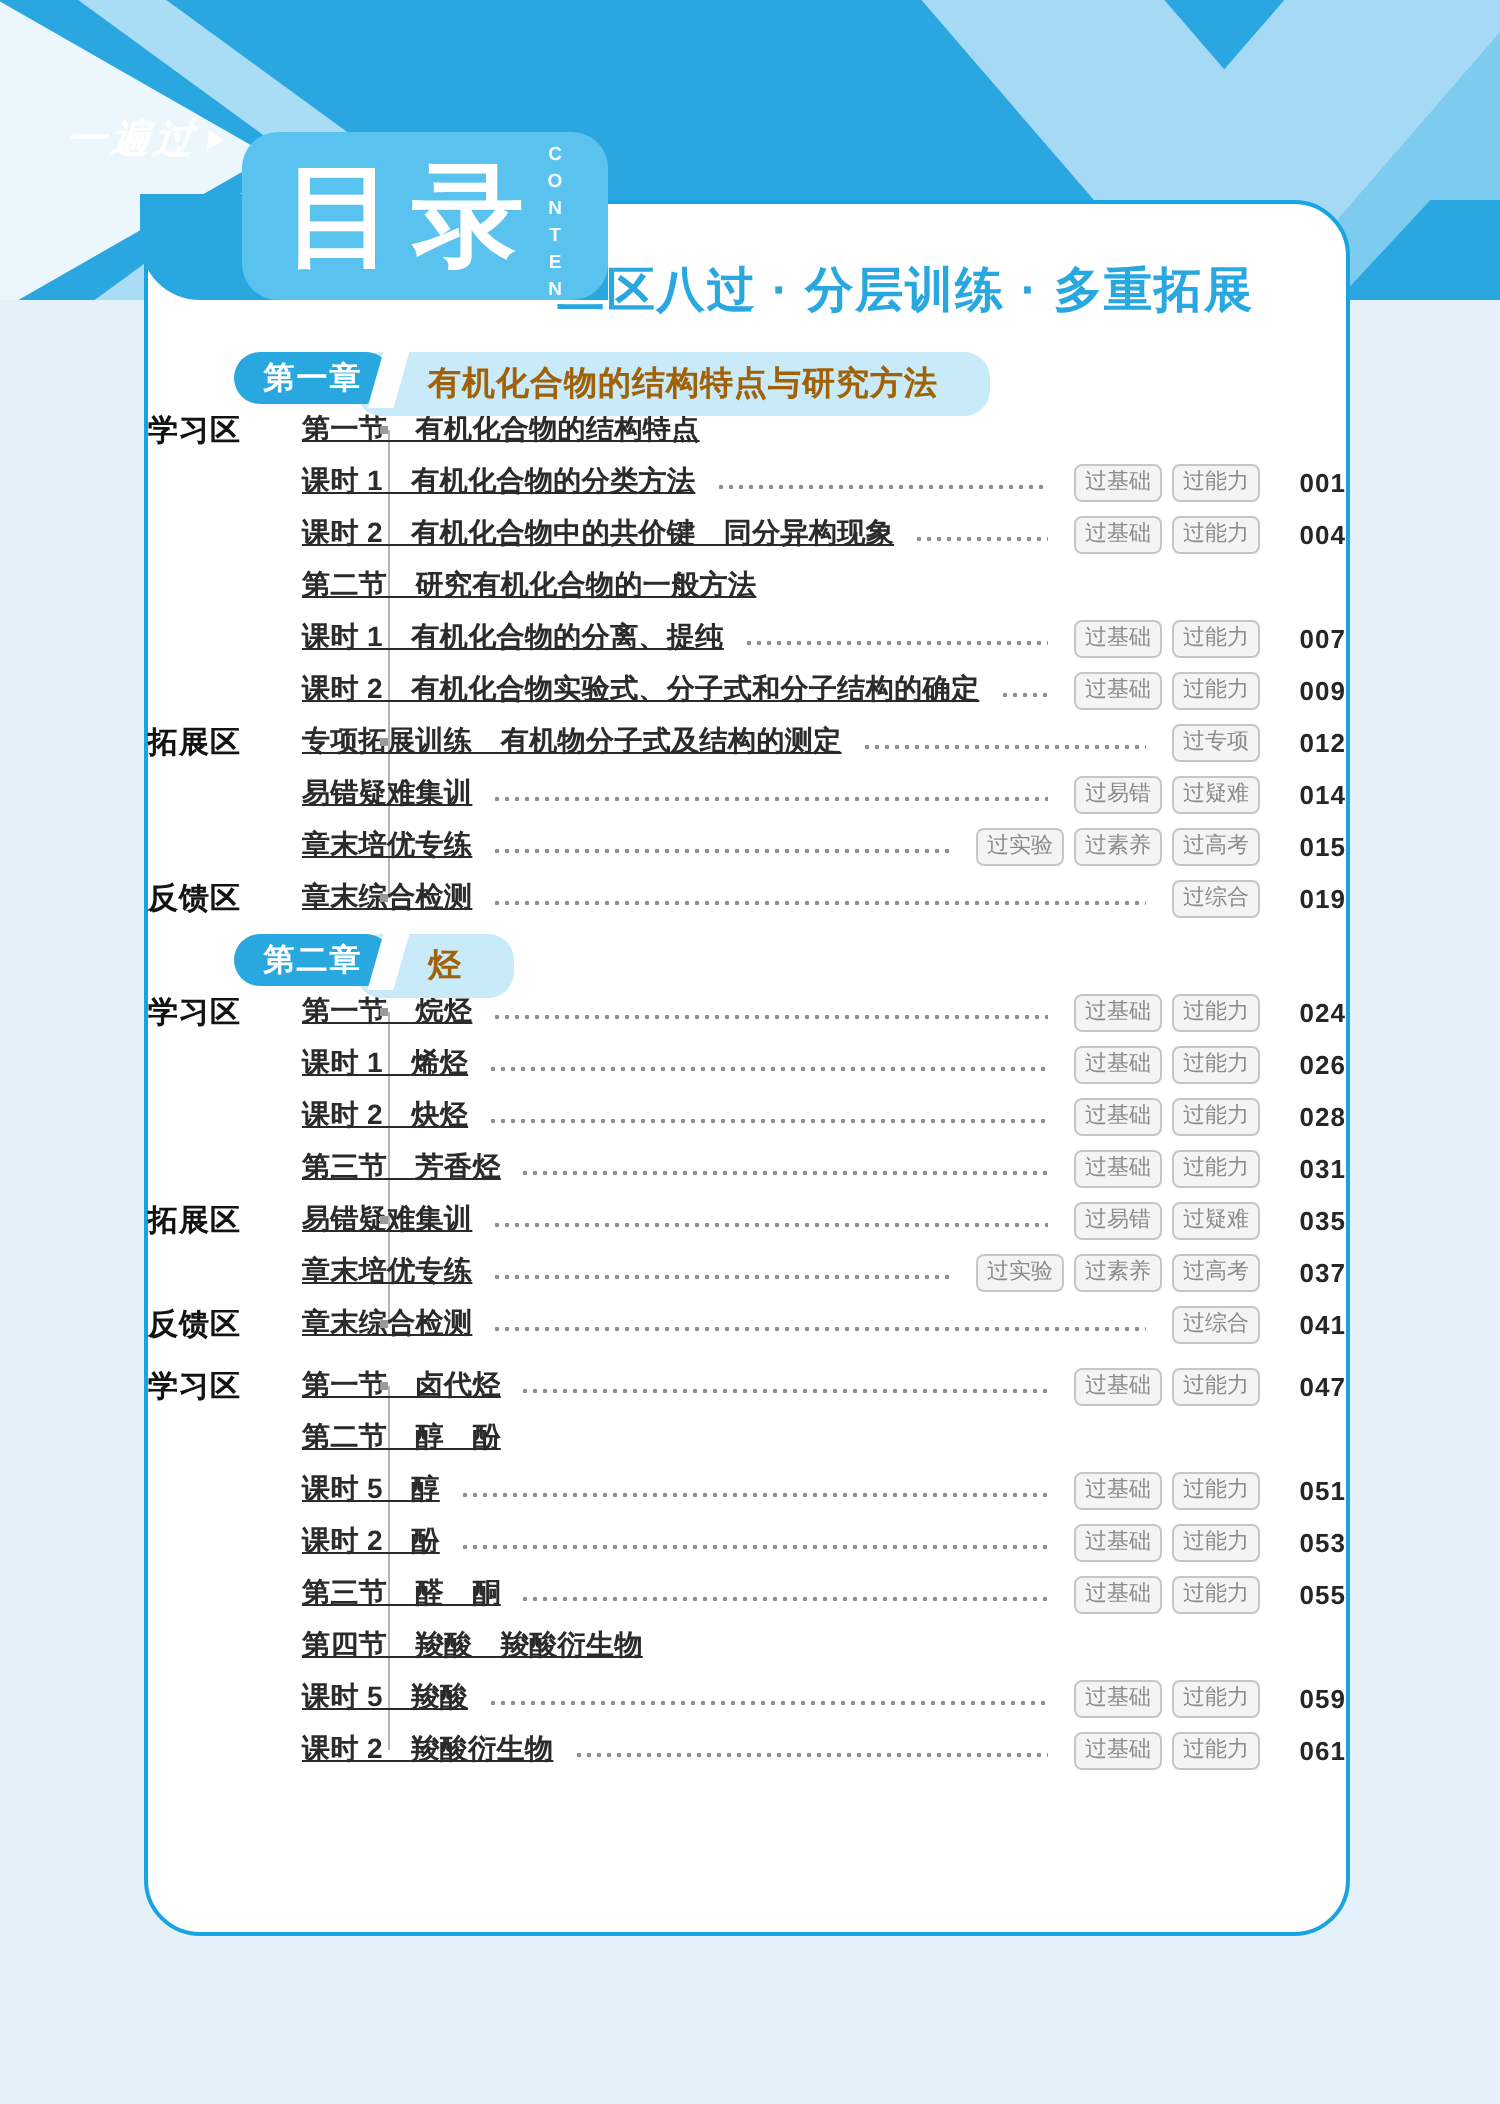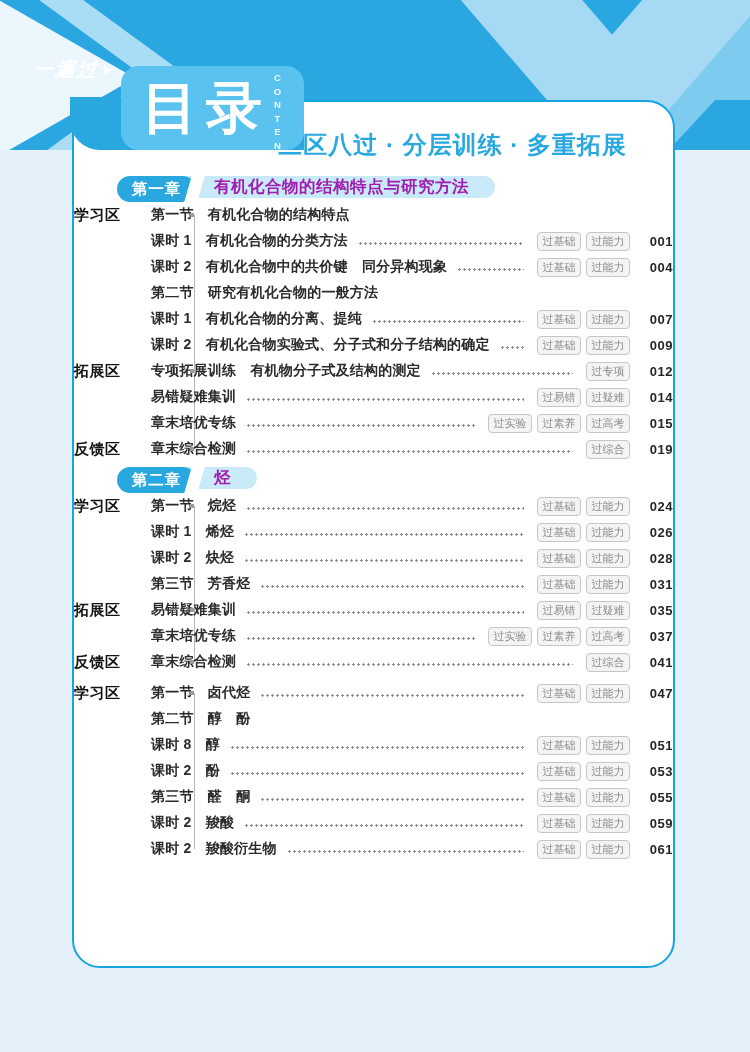--- a/index.html
+++ b/index.html
@@ -45,36 +45,36 @@
   .chap-badge{
     position:relative;z-index:2;width:79px;height:26px;background:var(--accent);
     color:#fff;font-size:15.5px;font-weight:700;border-radius:13px;
     display:inline-flex;align-items:center;justify-content:center;letter-spacing:1px;
   }
   .chap-badge::after{
     content:'';position:absolute;right:-5px;top:-2px;width:13px;height:30px;
     background:#fff;transform:skewX(-16deg);
   }
   .chap-strip{
-    z-index:1;display:inline-flex;align-items:center;height:22px;background:var(--strip);
+    z-index:1;display:inline-flex;align-items:center;height:32px;background:var(--strip);
     border-radius:13px;margin-left:-18px;padding:0 26px 0 36px;
-    font-size:16.5px;font-weight:800;color:#a21caf;letter-spacing:0.5px;white-space:nowrap;
+    font-size:16.5px;font-weight:800;color:#a16207;letter-spacing:0.5px;white-space:nowrap;
   }
   .chap-body{position:relative;}
   .chap-body::before{
     content:'';position:absolute;left:120px;top:13px;height:calc(100% - 26px);
     width:1px;background:var(--line);
   }
   .chapter+.chapter{margin-top:5px;}
   
   .row{display:flex;align-items:center;height:26px;position:relative;}
   .zone{flex:none;width:62px;font-size:15px;font-weight:700;color:#131313;letter-spacing:0.5px;}
   .zone-dot{position:absolute;left:116px;top:50%;width:4px;height:4px;background:#9a9a9a;transform:translateY(-50%);}
   .entry{flex:1;display:flex;align-items:center;padding-left:15px;min-width:0;}
-  .name{font-size:14px;font-weight:600;color:#2b2b2b;white-space:nowrap;letter-spacing:0.2px;}
+  .name{font-size:14px;font-weight:600;color:#2b2b2b;white-space:nowrap;letter-spacing:0.2px;text-decoration:underline;}
   .leader{
     flex:1 1 auto;min-width:14px;height:3px;margin:5px 8px 0 10px;align-self:center;
     background-image:radial-gradient(circle,#8f8f8f 1px,transparent 1.3px);
     background-size:5px 3px;background-repeat:repeat-x;background-position:left center;
   }
   .tag{
     flex:none;border:1px solid var(--tag-border);background:var(--tag-bg);color:var(--tag-text);
     font-size:11px;line-height:1;padding:3px 4.5px;border-radius:4px;margin-left:5px;
     white-space:nowrap;font-weight:500;
   }
@@ -309,21 +309,21 @@
           </div>
           <div class="row">
             <span class="zone"></span>
             <div class="entry">
               <span class="name">第二节　醇　酚</span>
             </div>
           </div>
           <div class="row">
             <span class="zone"></span>
             <div class="entry">
-              <span class="name">课时 8　醇</span>
+              <span class="name">课时 5　醇</span>
               <span class="leader"></span>
               <span class="tag">过基础</span>
               <span class="tag">过能力</span>
               <span class="pagenum">051</span>
             </div>
           </div>
           <div class="row">
             <span class="zone"></span>
             <div class="entry">
               <span class="name">课时 2　酚</span>
@@ -339,21 +339,27 @@
               <span class="name">第三节　醛　酮</span>
               <span class="leader"></span>
               <span class="tag">过基础</span>
               <span class="tag">过能力</span>
               <span class="pagenum">055</span>
             </div>
           </div>
           <div class="row">
             <span class="zone"></span>
             <div class="entry">
-              <span class="name">课时 2　羧酸</span>
+              <span class="name">第四节　羧酸　羧酸衍生物</span>
+            </div>
+          </div>
+          <div class="row">
+            <span class="zone"></span>
+            <div class="entry">
+              <span class="name">课时 5　羧酸</span>
               <span class="leader"></span>
               <span class="tag">过基础</span>
               <span class="tag">过能力</span>
               <span class="pagenum">059</span>
             </div>
           </div>
           <div class="row">
             <span class="zone"></span>
             <div class="entry">
               <span class="name">课时 2　羧酸衍生物</span>

